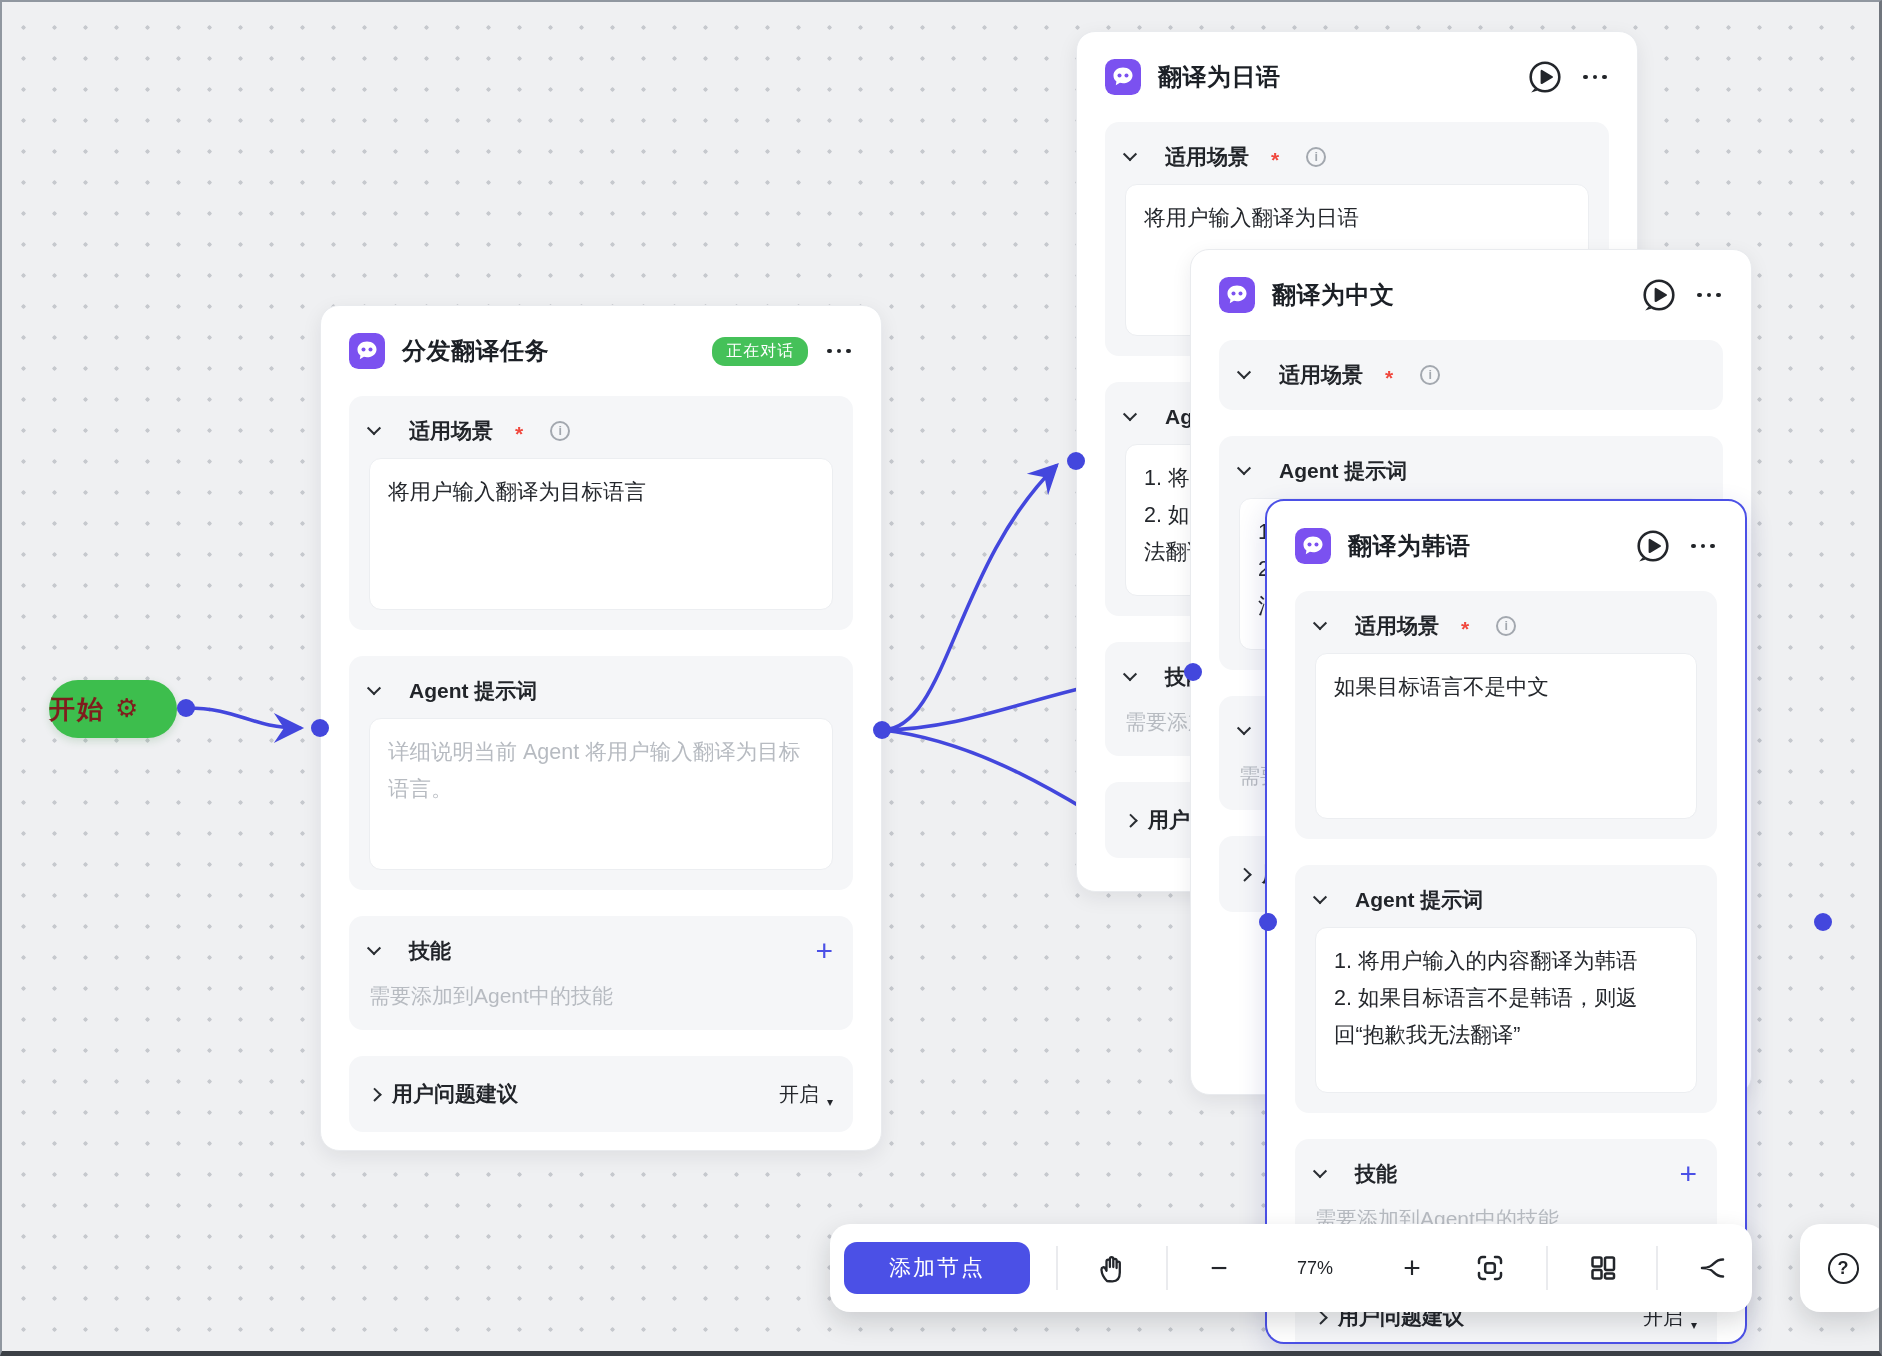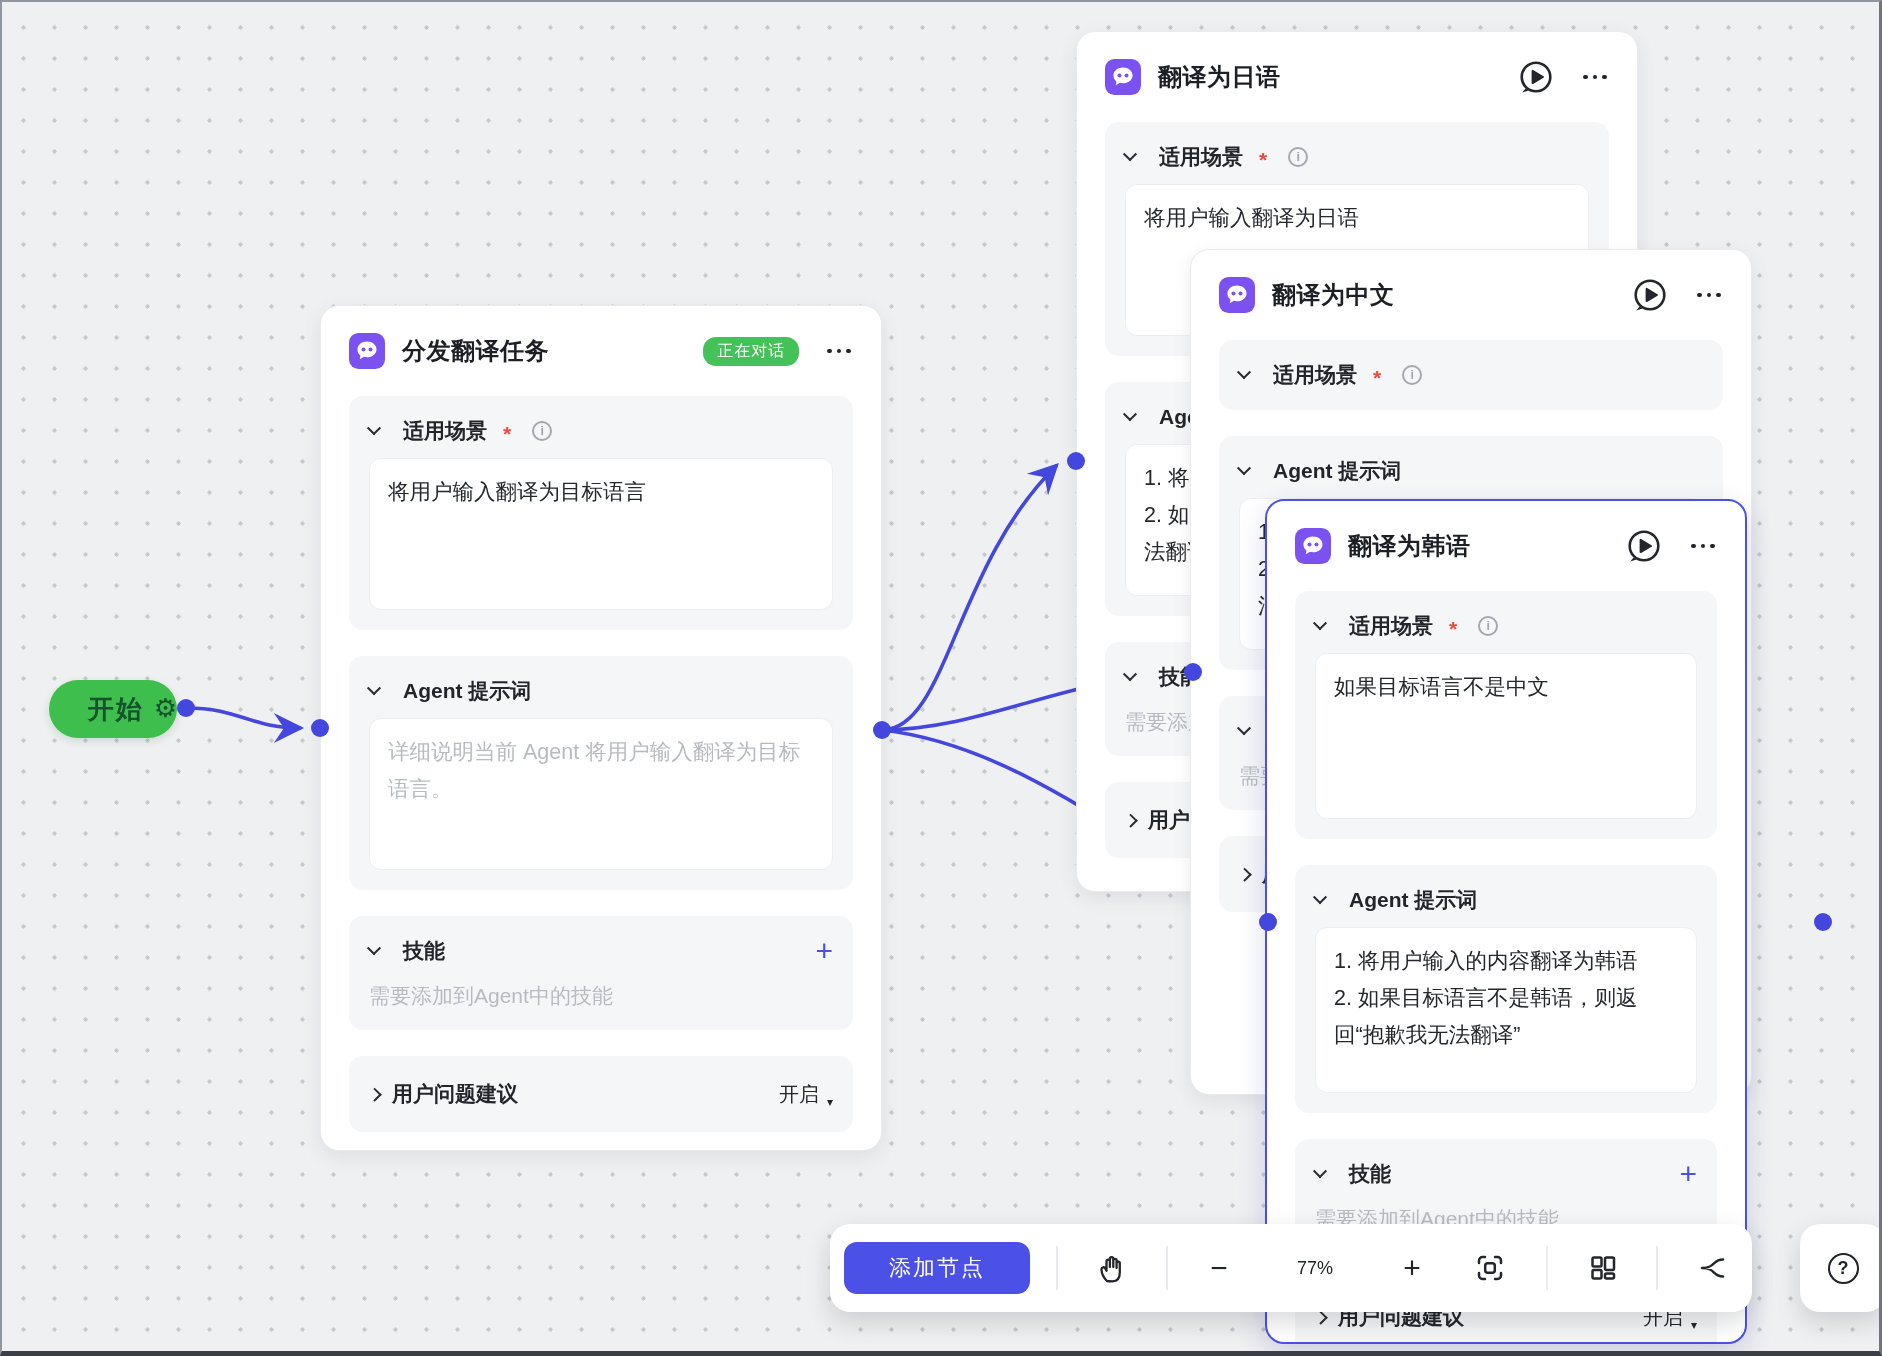--- a/index.html
+++ b/index.html
@@ -20,29 +20,29 @@
   
   .card {
     position:absolute; background:#fff; border:1px solid #e9ebee; border-radius:19px;
     padding:0 28px; overflow:hidden;
     box-shadow:0 6px 20px rgba(25,30,40,.08);
   }
   .card.selected { border:2.5px solid #4b50e6; box-shadow:0 10px 28px rgba(40,45,130,.16); }
   .card-head { margin-top:26px; height:38px; display:flex; align-items:center; gap:17px; }
   .card-title { font-size:24px; font-weight:700; color:#1c2026; letter-spacing:.5px; }
   .bot-icon { width:36px; height:36px; flex:0 0 auto; display:block; }
-  .head-right { margin-left:auto; display:flex; align-items:center; gap:26px; }
+  .head-right { margin-left:auto; display:flex; align-items:center; gap:17px; }
   .badge { background:#45c159; color:#fff; font-size:16px; line-height:1;
            padding:6px 14px 7px; border-radius:13px; letter-spacing:1px; }
   .menu-dots { display:flex; gap:5px; align-items:center; padding:4px 2px; cursor:pointer; }
   .menu-dots i { width:4.6px; height:4.6px; border-radius:50%; background:#212428; }
   .run-icon { display:block; }
 
   .sec { margin-top:26px; background:#f5f6f8; border-radius:14px; padding:20px; }
-  .sec-head { height:30px; display:flex; align-items:center; gap:24px;
+  .sec-head { height:30px; display:flex; align-items:center; gap:30px;
               font-size:21px; font-weight:700; color:#22252a; cursor:pointer; }
   .sec-title { font-weight:700; }
   .chev { display:inline-block; width:10px; height:10px;
           border-right:2.5px solid #2a2e33; border-bottom:2.5px solid #2a2e33; flex:0 0 auto; }
   .chev.down { transform:rotate(45deg) translate(-2px,-2px); }
   .chev.right { transform:rotate(-45deg) translate(0px,1px); }
   .req { color:#f0483e; font-size:21px; margin-left:-8px; transform:translateY(3px); }
   .info { width:20px; height:20px; border:2px solid #a3a8af; border-radius:50%;
           display:inline-flex; align-items:center; justify-content:center;
           color:#a3a8af; font-size:12.5px; font-weight:700; margin-left:-3px; font-style:normal; }
@@ -56,21 +56,21 @@
               line-height:1; background:none; border:none; cursor:pointer; }
   .sec.collapsed { display:flex; align-items:center; gap:13px; padding:24px 20px;
                    font-size:21px; font-weight:700; color:#22252a; }
   .toggle { margin-left:auto; display:flex; align-items:flex-end; gap:8px;
             font-size:20px; font-weight:400; color:#23262b; cursor:pointer; }
   .toggle .caret { font-size:12px; transform:translateY(1px); }
 
   
   .start-node { position:absolute; left:47px; top:678px; width:128px; height:58px; z-index:2;
                 background:#3dbe4d; border-radius:29px; display:flex; align-items:center;
-                justify-content:flex-end; gap:10px; color:#14532d; cursor:pointer;
+                justify-content:flex-start; gap:10px; color:#7f1d1d; cursor:pointer;
                 box-shadow:0 3px 8px rgba(40,120,50,.18); }
   .start-node .lbl { font-size:26px; font-weight:700; letter-spacing:2px; }
   .start-node .gear { font-size:26px; line-height:1; transform:translateY(-1px); }
 
   
   .port { position:absolute; width:18px; height:18px; border-radius:50%;
           background:#4347dd; z-index:6; cursor:crosshair; }
 
   
   .toolbar { position:absolute; left:828px; top:1222px; width:922px; height:88px;

